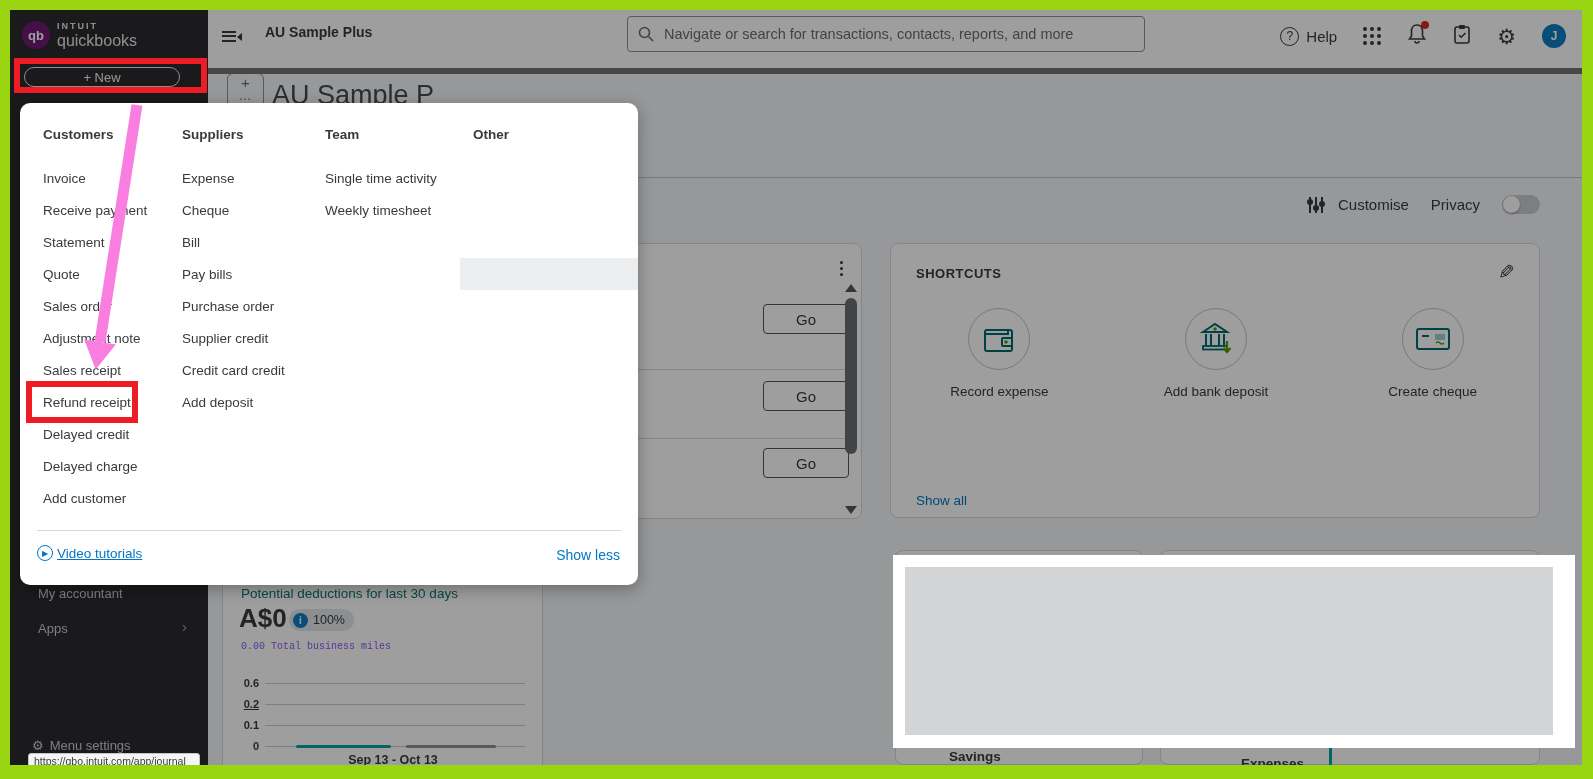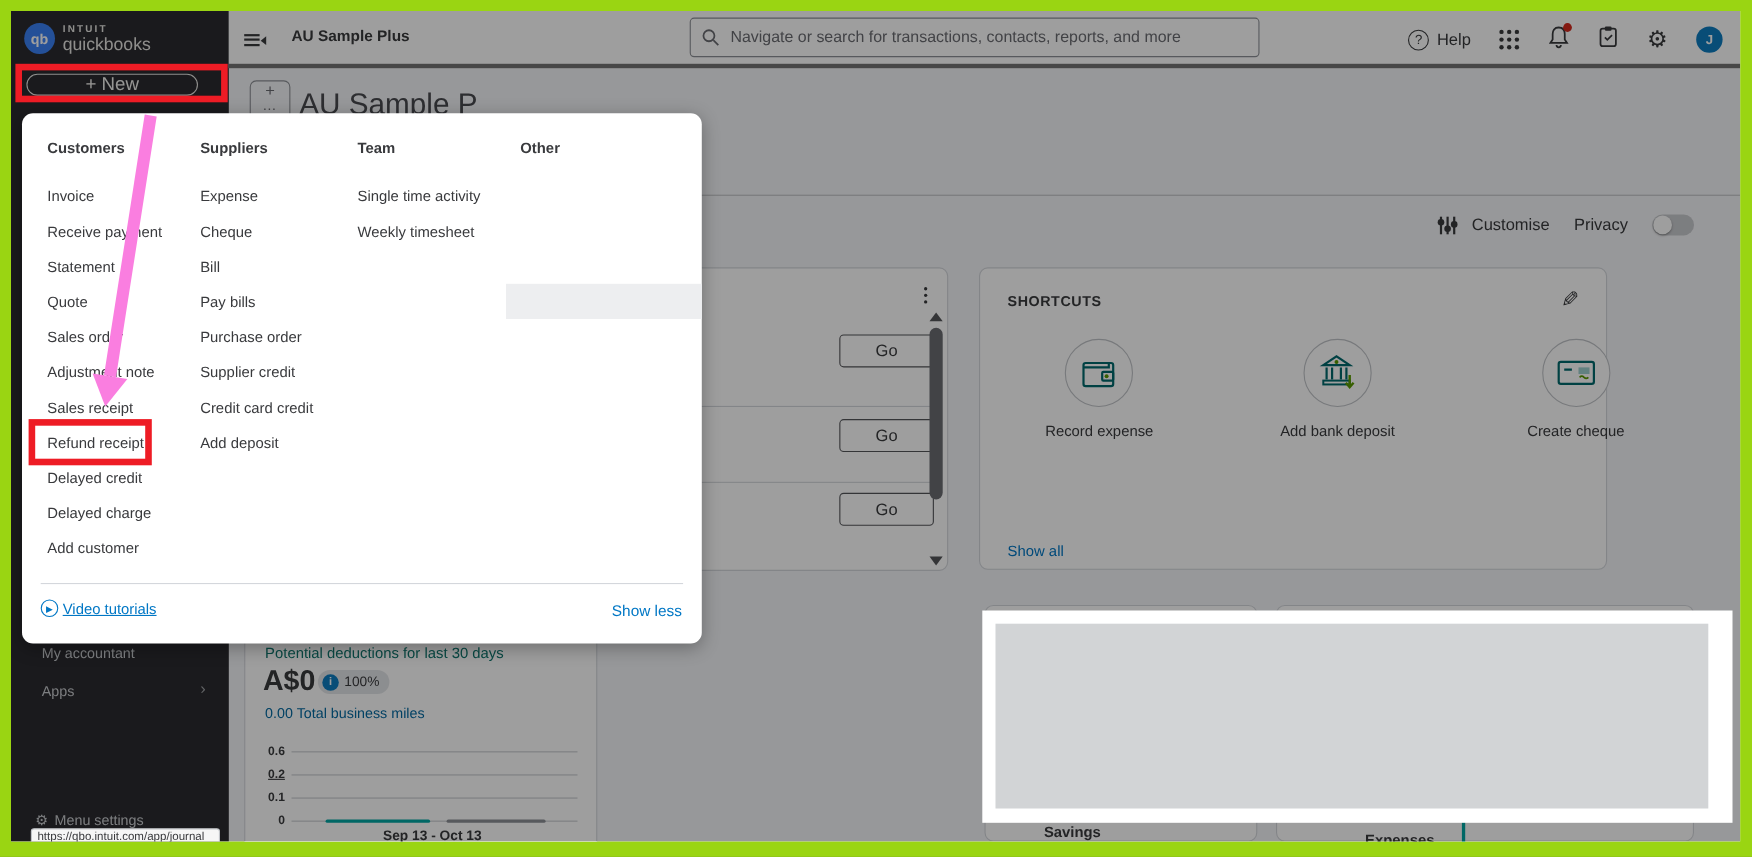--- a/index.html
+++ b/index.html
@@ -3,30 +3,30 @@
 <meta charset="utf-8">
 <style>
   html,body{margin:0;padding:0;background:#555;}
   *{box-sizing:border-box;font-family:"Liberation Sans",sans-serif;}
   .frame{width:1593px;height:779px;background:#9ad512;padding:10px 11px 14px 10px;position:relative;}
   .screen{position:relative;width:1572px;height:755px;background:#f4f5f8;overflow:hidden;}
 
   
   .sidebar{position:absolute;left:0;top:0;width:198px;height:755px;background:#2a2b2f;z-index:1;}
   .brand{position:absolute;left:12px;top:11px;display:flex;align-items:center;}
-  .qb-circle{width:28px;height:28px;border-radius:50%;background:#3b82f6;color:#fff;display:flex;align-items:center;justify-content:center;font-size:13px;font-weight:bold;}
+  .qb-circle{width:28px;height:28px;border-radius:50%;background:#701a75;color:#fff;display:flex;align-items:center;justify-content:center;font-size:13px;font-weight:bold;}
   .brand-text{margin-left:7px;color:#e7e6e3;line-height:1;}
   .brand-top{font-size:9px;letter-spacing:2px;font-weight:bold;}
   .brand-bottom{font-size:16px;margin-top:2px;}
-  .new-pill{position:absolute;left:14px;top:57px;width:156px;height:20px;border:1px solid #e7e6e3;border-radius:10px;color:#f3f2ef;font-size:17px;display:flex;align-items:center;justify-content:center;background:transparent;}
+  .new-pill{position:absolute;left:14px;top:57px;width:156px;height:20px;border:1px solid #e7e6e3;border-radius:10px;color:#f3f2ef;font-size:13px;display:flex;align-items:center;justify-content:center;background:transparent;}
   .sb-item{position:absolute;color:#c9cbcf;font-size:13px;}
   .sb-chevron{position:absolute;left:172px;top:608px;color:#9fa1a5;font-size:15px;}
   .sb-settings{position:absolute;left:22px;top:728px;color:#c9cbcf;font-size:13px;display:flex;align-items:center;gap:6px;}
 
-  .header{position:absolute;left:198px;top:0;width:1374px;height:52px;background:#ffffff;border-bottom:4px solid #737373;z-index:1;}
+  .header{position:absolute;left:198px;top:0;width:1374px;height:64px;background:#ffffff;border-bottom:6px solid #737373;z-index:1;}
   .hamb{position:absolute;left:14px;top:18px;width:20px;height:16px;}
   .hamb i{display:block;width:14px;height:2px;background:#393a3d;margin:2.5px 0;}
   .hamb .tri{position:absolute;right:0;top:5px;width:0;height:0;border-top:4px solid transparent;border-bottom:4px solid transparent;border-right:5px solid #393a3d;}
   .company{position:absolute;left:57px;top:14px;font-size:14px;font-weight:bold;color:#393a3d;}
   .search-wrap{position:absolute;left:419px;top:6px;width:518px;height:36px;border:1px solid #8d9096;border-radius:4px;background:#fff;display:flex;align-items:center;padding:0 10px;}
   .search-wrap svg{flex:0 0 auto;}
   .search-wrap input{border:none;outline:none;flex:1;margin-left:8px;font-size:14.5px;color:#6b6c72;background:transparent;}
   .search-wrap input::placeholder{color:#6b6c72;opacity:1;}
   .hdr-right{position:absolute;right:16px;top:0;height:52px;display:flex;align-items:center;gap:26px;}
   .help{display:flex;align-items:center;gap:7px;color:#393a3d;font-size:15px;}
@@ -58,35 +58,35 @@
   .kebab{position:absolute;right:18px;top:14px;color:#393a3d;font-size:17px;letter-spacing:0;line-height:6px;}
   .kebab b{display:block;width:3px;height:3px;background:#393a3d;border-radius:50%;margin:3px auto;}
   .go-btn{position:absolute;left:192px;width:86px;height:30px;border:1px solid #55565a;border-radius:4px;background:#fff;font-size:15px;color:#393a3d;display:flex;align-items:center;justify-content:center;}
   .t-sep{position:absolute;left:0;width:278px;height:1px;background:#d4d7dc;}
   .sbar{position:absolute;right:4px;top:40px;width:12px;height:230px;}
   .sbar .up,.sbar .dn{position:absolute;left:0;width:0;height:0;border-left:6px solid transparent;border-right:6px solid transparent;}
   .sbar .up{top:0;border-bottom:8px solid #55565a;}
   .sbar .dn{bottom:0;border-top:8px solid #55565a;}
   .sbar .thumb{position:absolute;left:0;top:14px;width:12px;height:156px;border-radius:6px;background:#6b6c72;}
 
-  .shortcuts-card{left:880px;top:233px;width:571px;height:275px;}
+  .shortcuts-card{left:880px;top:233px;width:650px;height:275px;}
   .sc-title{position:absolute;left:25px;top:22px;font-size:13px;font-weight:bold;letter-spacing:.5px;color:#393a3d;}
   .pencil{position:absolute;right:24px;top:16px;font-size:20px;color:#393a3d;transform:scaleX(-1);}
   .sc-items{position:absolute;left:0;top:64px;width:650px;display:flex;justify-content:space-around;}
   .sc-item{width:120px;text-align:center;}
   .sc-circle{width:62px;height:62px;border:1px solid #c1c4c8;border-radius:50%;margin:0 auto;display:flex;align-items:center;justify-content:center;background:#fff;}
   .sc-label{margin-top:12px;font-size:13.5px;color:#393a3d;line-height:1.45;}
   .show-all{position:absolute;left:25px;top:249px;font-size:13.5px;color:#0077c5;}
 
   .mileage-card{left:212px;top:530px;width:321px;height:240px;border-radius:8px 8px 0 0;}
   .m-sub{position:absolute;left:18px;top:45px;font-size:13.5px;color:#0f766e;}
   .m-amt{position:absolute;left:16px;top:62px;font-size:26px;font-weight:bold;color:#393a3d;}
   .m-pill{position:absolute;left:66px;top:68px;height:22px;background:#e3e5e8;border-radius:11px;display:flex;align-items:center;padding:0 9px 0 4px;gap:5px;font-size:12.5px;color:#393a3d;}
   .m-info{width:15px;height:15px;border-radius:50%;background:#0d7dc1;color:#fff;font-size:10px;font-weight:bold;display:flex;align-items:center;justify-content:center;font-style:normal;}
-  .m-miles{position:absolute;left:18px;top:100px;font-size:13px;color:#0369a1;}
+  .m-miles{position:absolute;left:18px;top:100px;font-size:10px;color:#8b5cf6;font-family:Liberation Mono, monospace;}
   .m-chart{position:absolute;left:0;top:128px;width:321px;height:112px;}
   .m-tick{position:absolute;width:36px;text-align:right;font-size:11px;font-weight:bold;color:#393a3d;}
   .m-grid{position:absolute;left:42px;width:260px;height:1px;background:#c9cbcf;}
   .m-line{position:absolute;height:3px;border-radius:2px;}
   .m-xlabel{position:absolute;left:60px;top:84px;width:220px;text-align:center;font-size:12.5px;font-weight:bold;color:#393a3d;}
 
   .savings-card{left:885px;top:540px;width:248px;height:215px;}
   .expenses-card{left:1150px;top:540px;width:380px;height:215px;}
   .sav-label{position:absolute;left:53px;top:198px;font-size:13.5px;font-weight:bold;color:#393a3d;}
   .exp-label{position:absolute;left:80px;top:205px;font-size:13.5px;font-weight:bold;color:#393a3d;}

